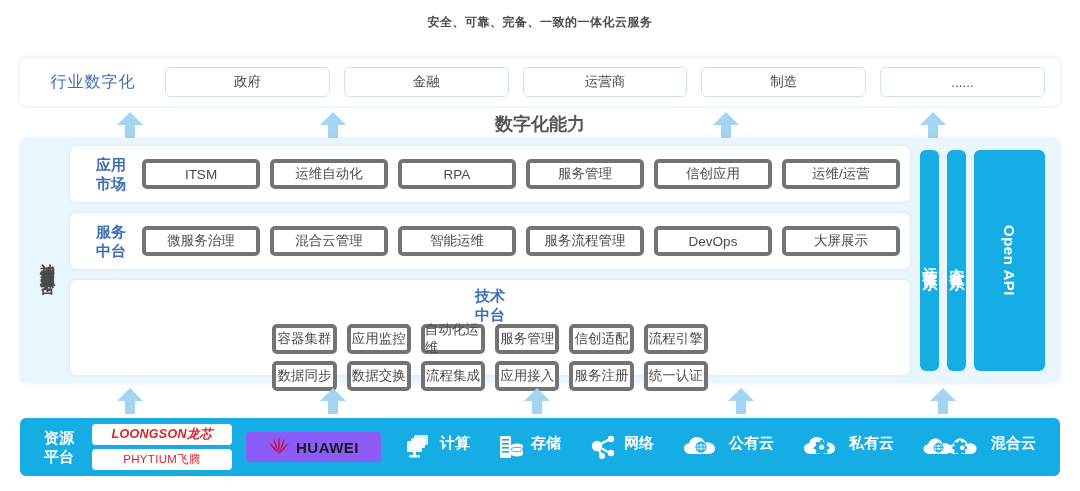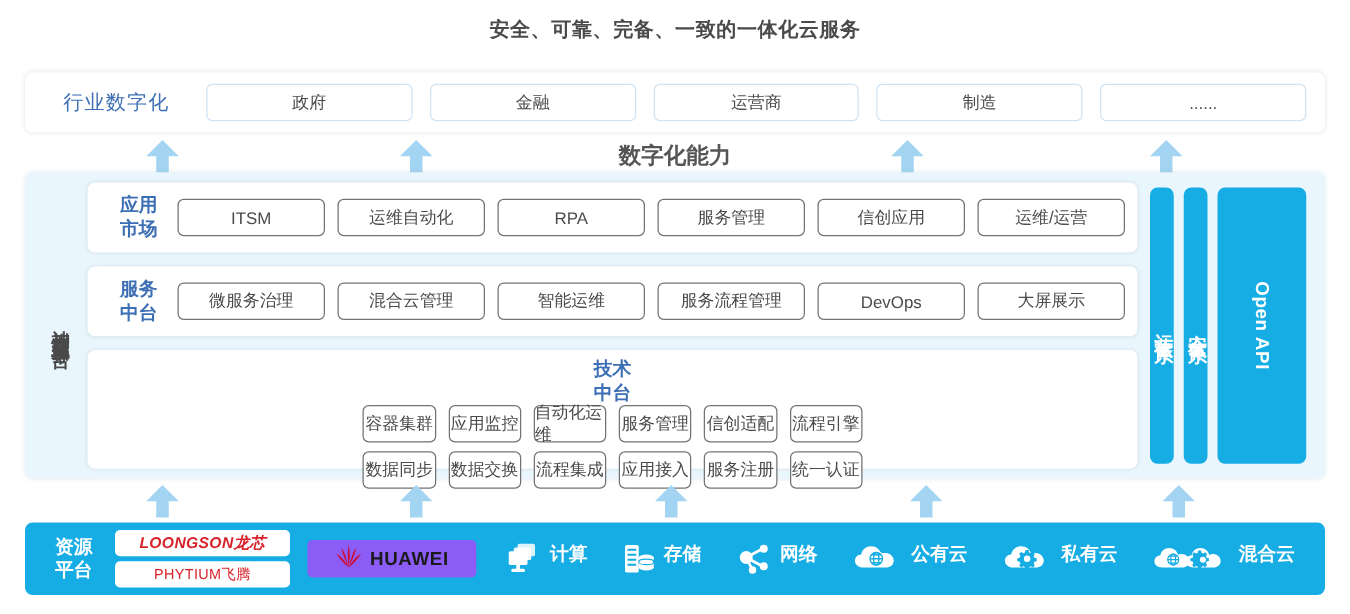--- a/index.html
+++ b/index.html
@@ -8,21 +8,21 @@
     background: #ffffff;
     font-family: "Liberation Sans", "DejaVu Sans", sans-serif;
     overflow: hidden;
   }
   .page { position: relative; width: 1080px; height: 491px; background:#fff; }
 
   
   .title {
     position:absolute; top:14px; left:0; width:1080px;
     text-align:center;
-    font-size:16px; font-weight:bold; color:#4a4a4a;
+    font-size:12px; font-weight:bold; color:#4a4a4a;
     letter-spacing:0.5px;
   }
 
   
   .panel {
     background:#ffffff;
     border-radius:6px;
     box-shadow:0 0 4px rgba(150,170,190,0.30);
   }
 
@@ -89,21 +89,21 @@
   .tier-3 { height:95px;flex-direction:column; }
 
   .tier-label {
     width:62px; flex:none; text-align:center;
     color:#3d6fb4; font-weight:bold; font-size:15px; line-height:19px;
   }
   .tier-items { flex:1 1 auto; display:flex; flex-direction:column; gap:7px; }
   .tier-line { display:flex; gap:10px; }
   .cell {
     flex:1 1 0; height:30px;
-    border:1px solid #737373; border-radius:5px;
+    border:4px solid #737373; border-radius:5px;
     display:flex; align-items:center; justify-content:center;
     font-size:13.5px; color:#4a4a4a; background:#fff;
   }
 
   
   .vbars {
     width:140px; flex:none;
     display:flex; gap:8px; align-items:stretch;
     padding:4px 6px 4px 10px;
   }

